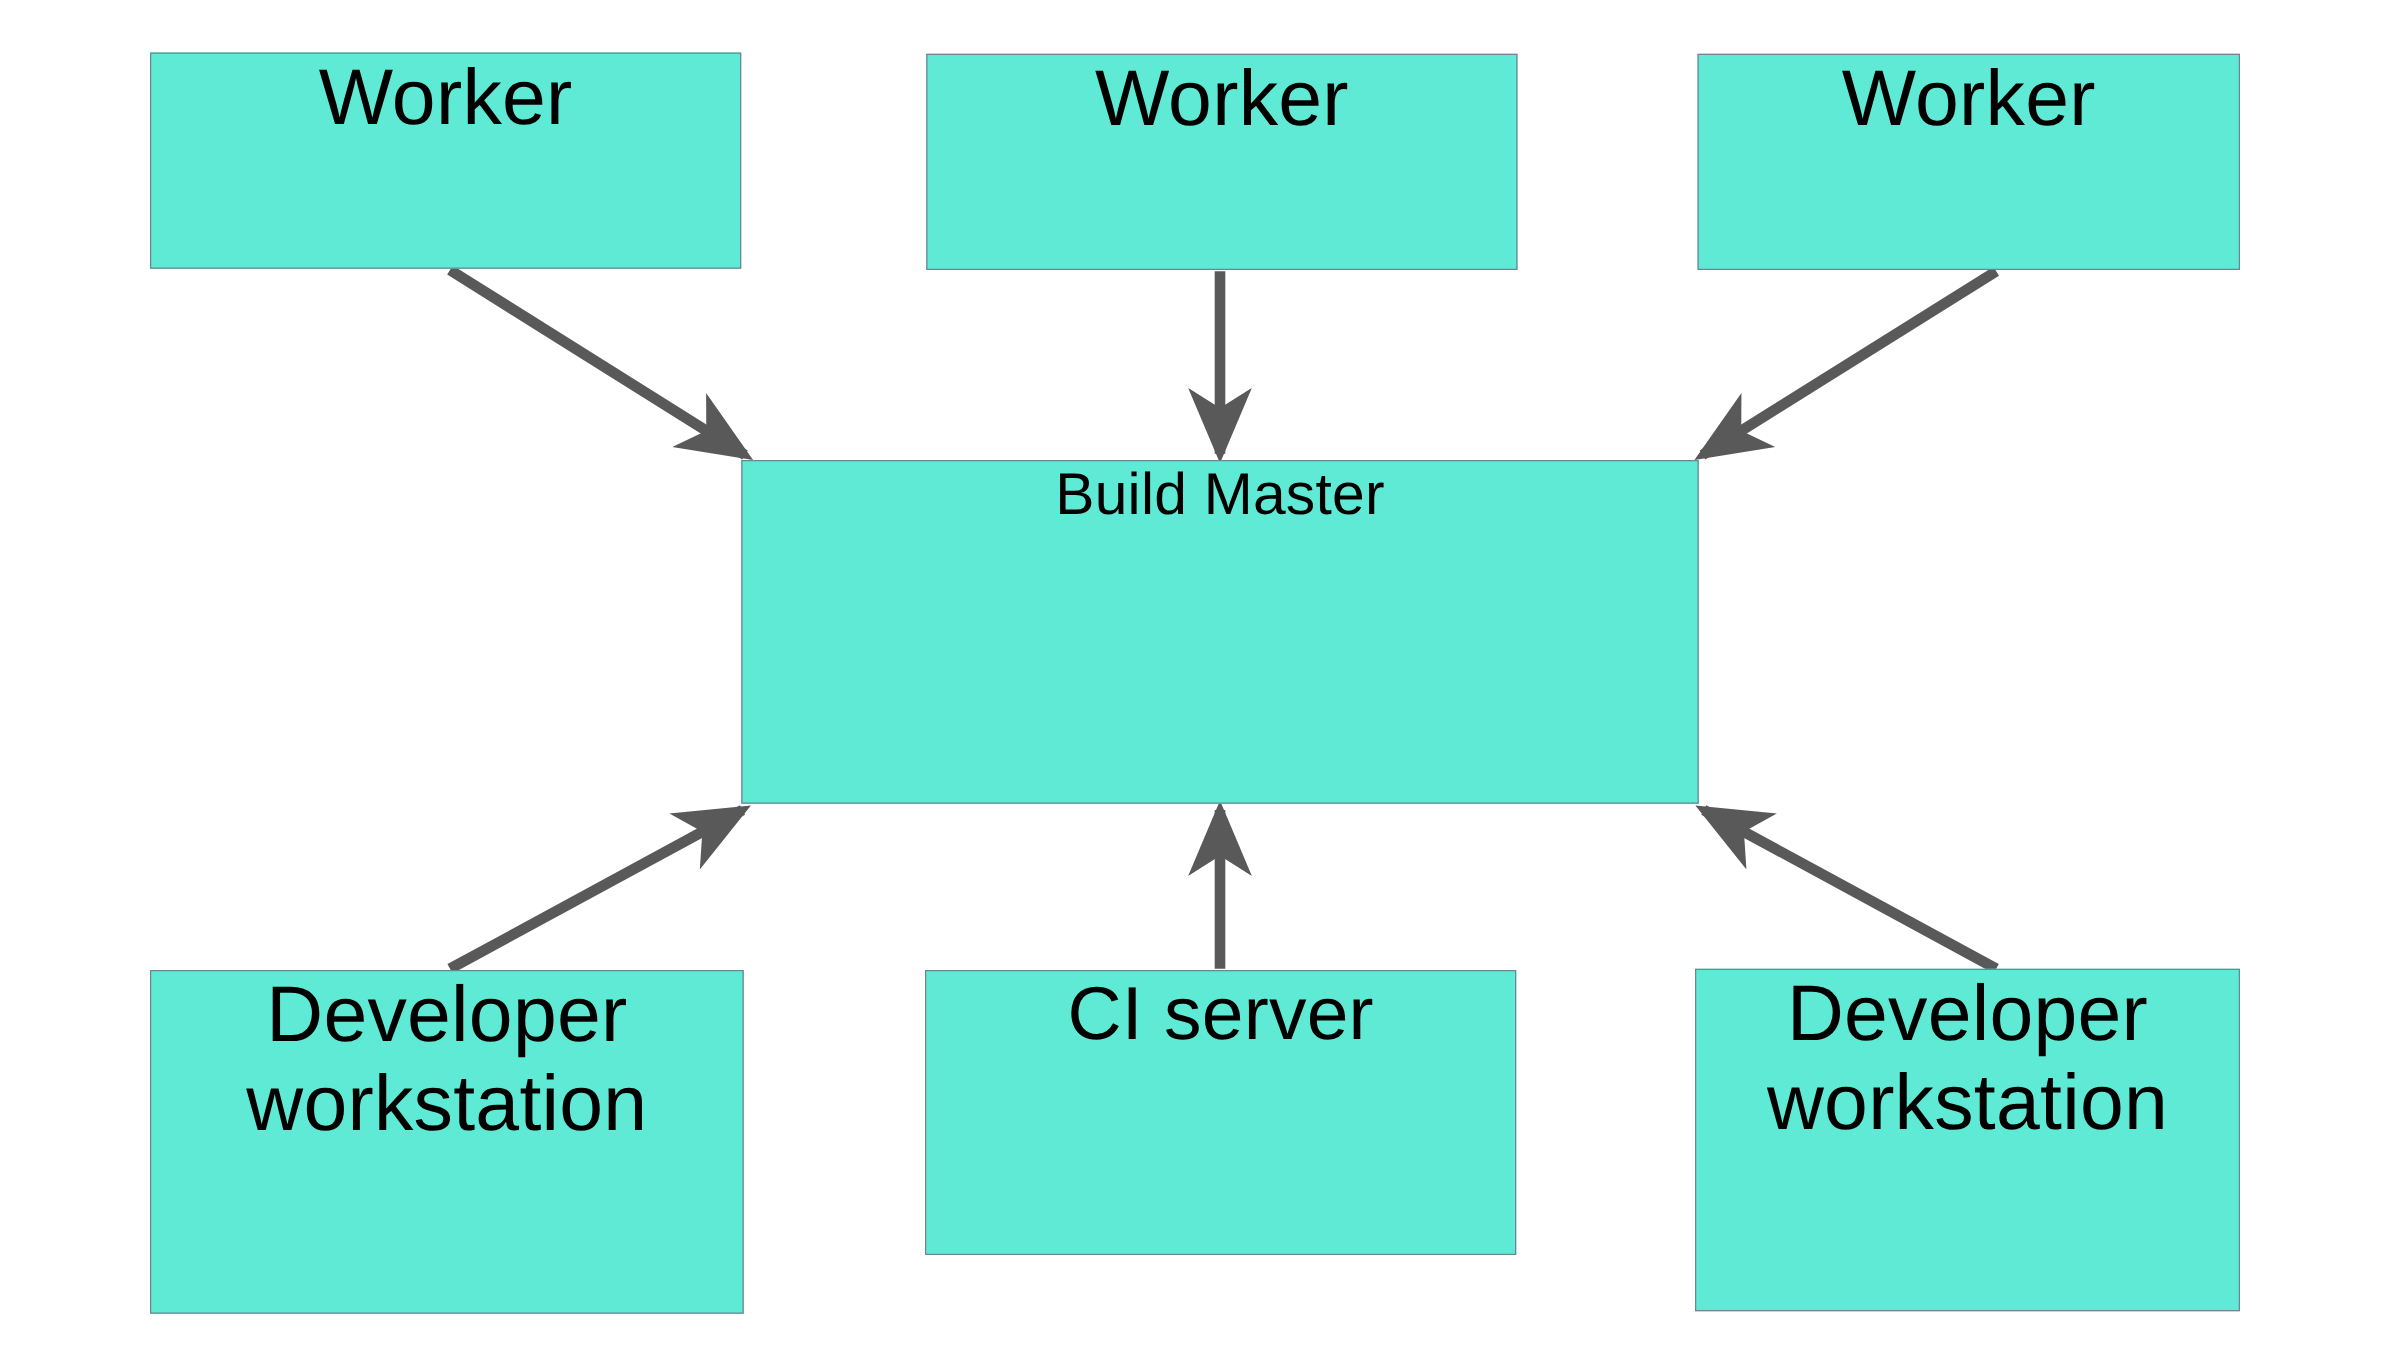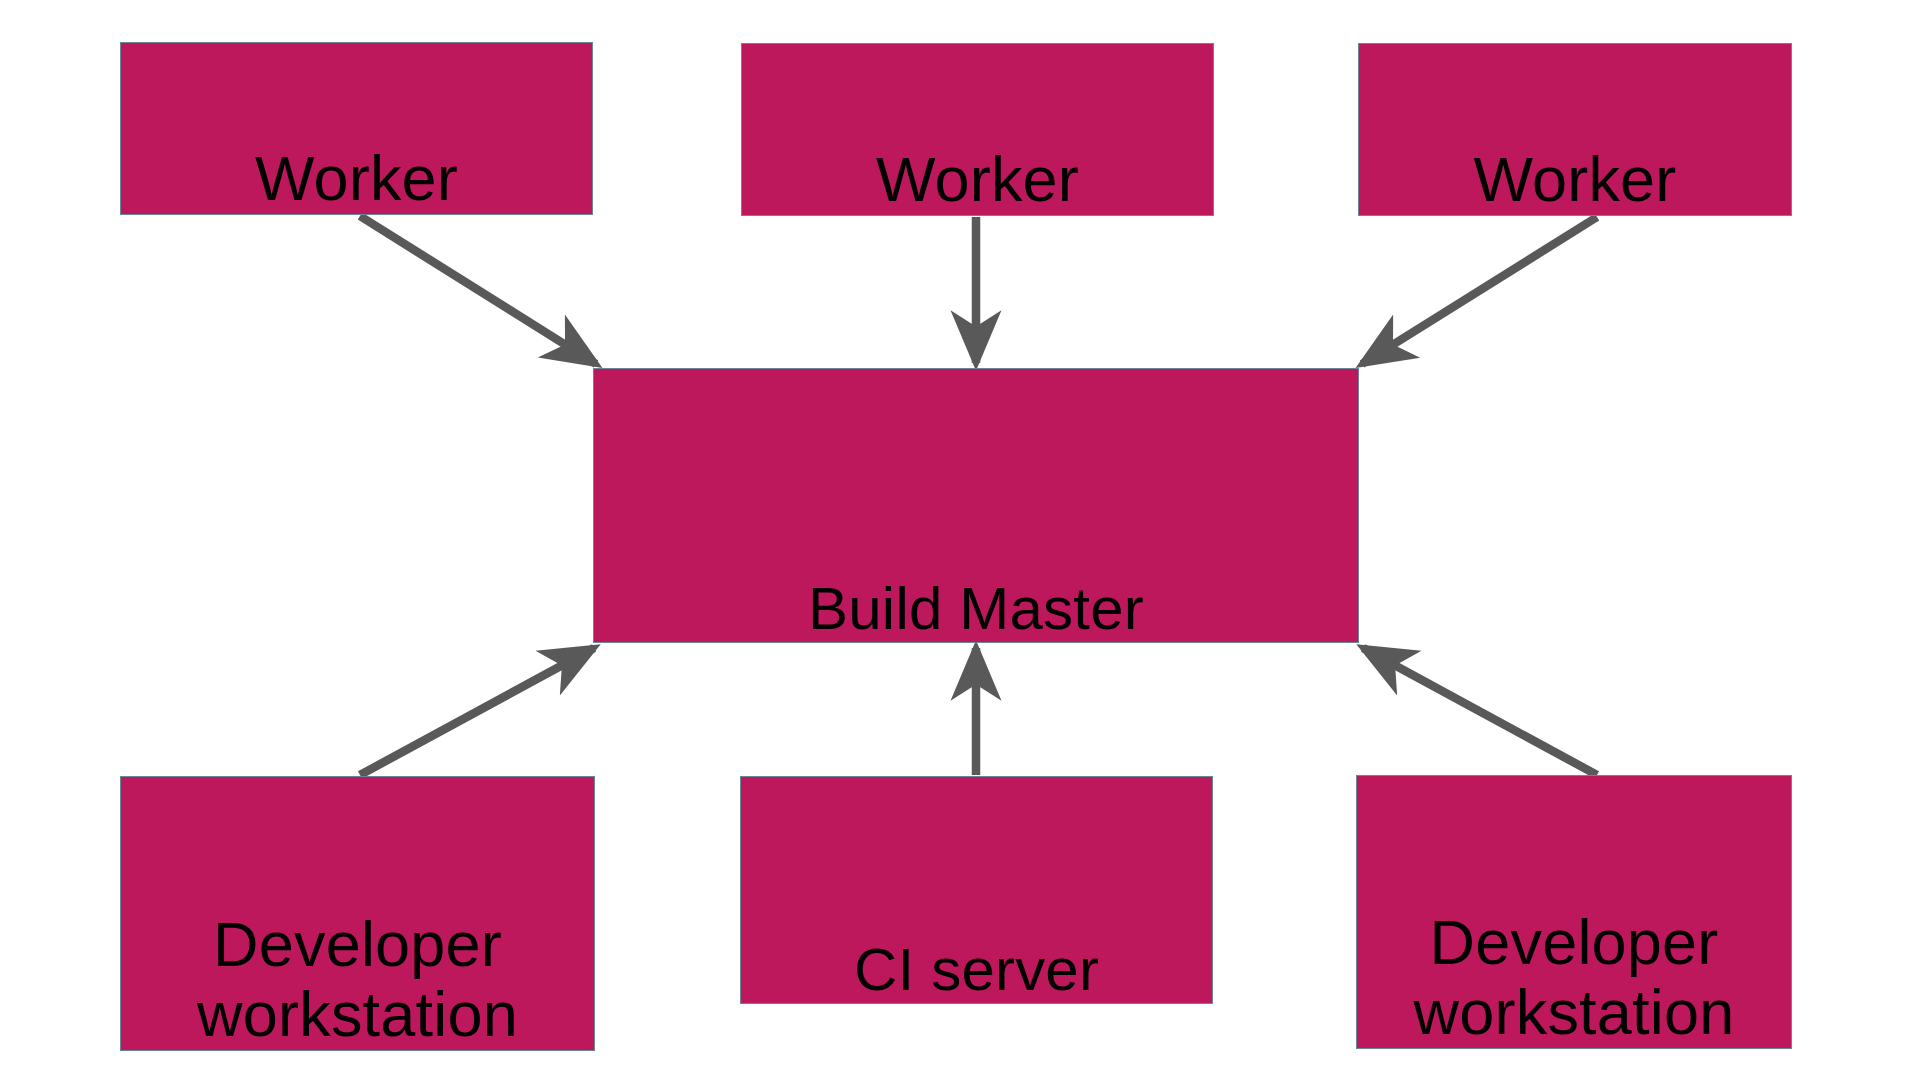--- a/index.html
+++ b/index.html
@@ -22,24 +22,24 @@
     position: absolute;
     left: 0;
     top: 0;
     width: 1910px;
     height: 1090px;
     pointer-events: none;
   }
   .node {
     position: absolute;
     box-sizing: border-box;
-    background: #be185d;
+    background: #5eead4;
     border: 1.6px solid #6b8795;
     display: flex;
-    align-items: flex-end;
+    align-items: flex-start;
     justify-content: center;
     text-align: center;
   }
   .node-label {
     color: #000000;
     font-weight: 400;
     line-height: 1.12;
     letter-spacing: 0.2px;
     white-space: pre-line;
     padding: 0 6px;
@@ -49,21 +49,21 @@
   #node-worker-2   { left: 741px;  top: 43px;  width: 473px; height: 173px; }
   #node-worker-3   { left: 1358px; top: 43px;  width: 434px; height: 173px; }
   #node-build-master { left: 593px; top: 368px; width: 766px; height: 275px; }
   #node-dev-ws-left  { left: 120px;  top: 776px; width: 475px; height: 275px; }
   #node-ci-server    { left: 740px;  top: 776px; width: 473px; height: 228px; }
   #node-dev-ws-right { left: 1356px; top: 775px; width: 436px; height: 274px; }
 
   #node-worker-1 .node-label,
   #node-worker-2 .node-label,
   #node-worker-3 .node-label { font-size: 63px; }
-  #node-build-master .node-label { font-size: 60px; margin-top: 32px; }
+  #node-build-master .node-label { font-size: 47px; }
   #node-dev-ws-left .node-label,
   #node-dev-ws-right .node-label { font-size: 63px; }
   #node-ci-server .node-label { font-size: 60px; }
 </style>
 </head>
 <body>
 
 <div id="canvas">
 
   <svg id="edge-layer" width="1910" height="1090" viewBox="0 0 1910 1090" xmlns="http://www.w3.org/2000/svg">

